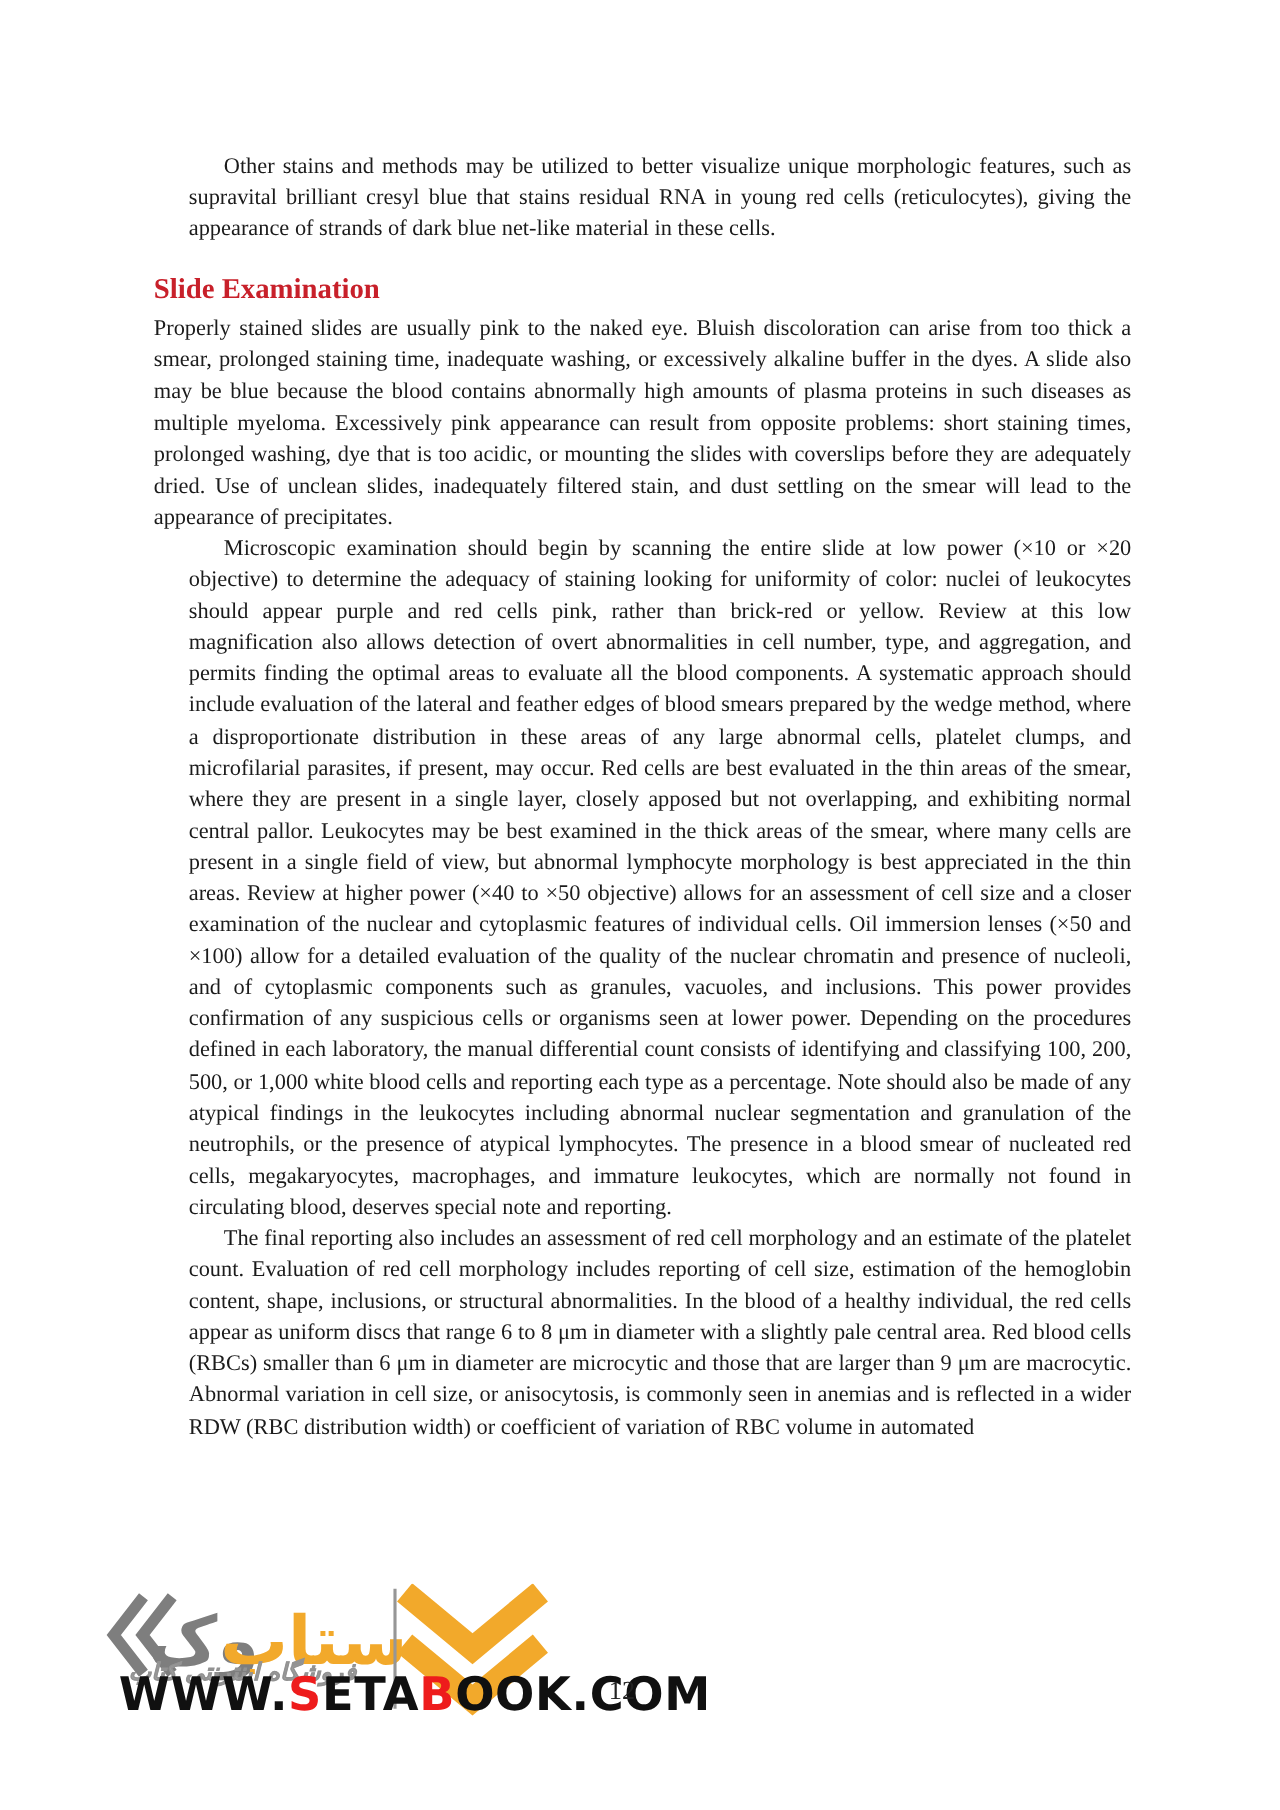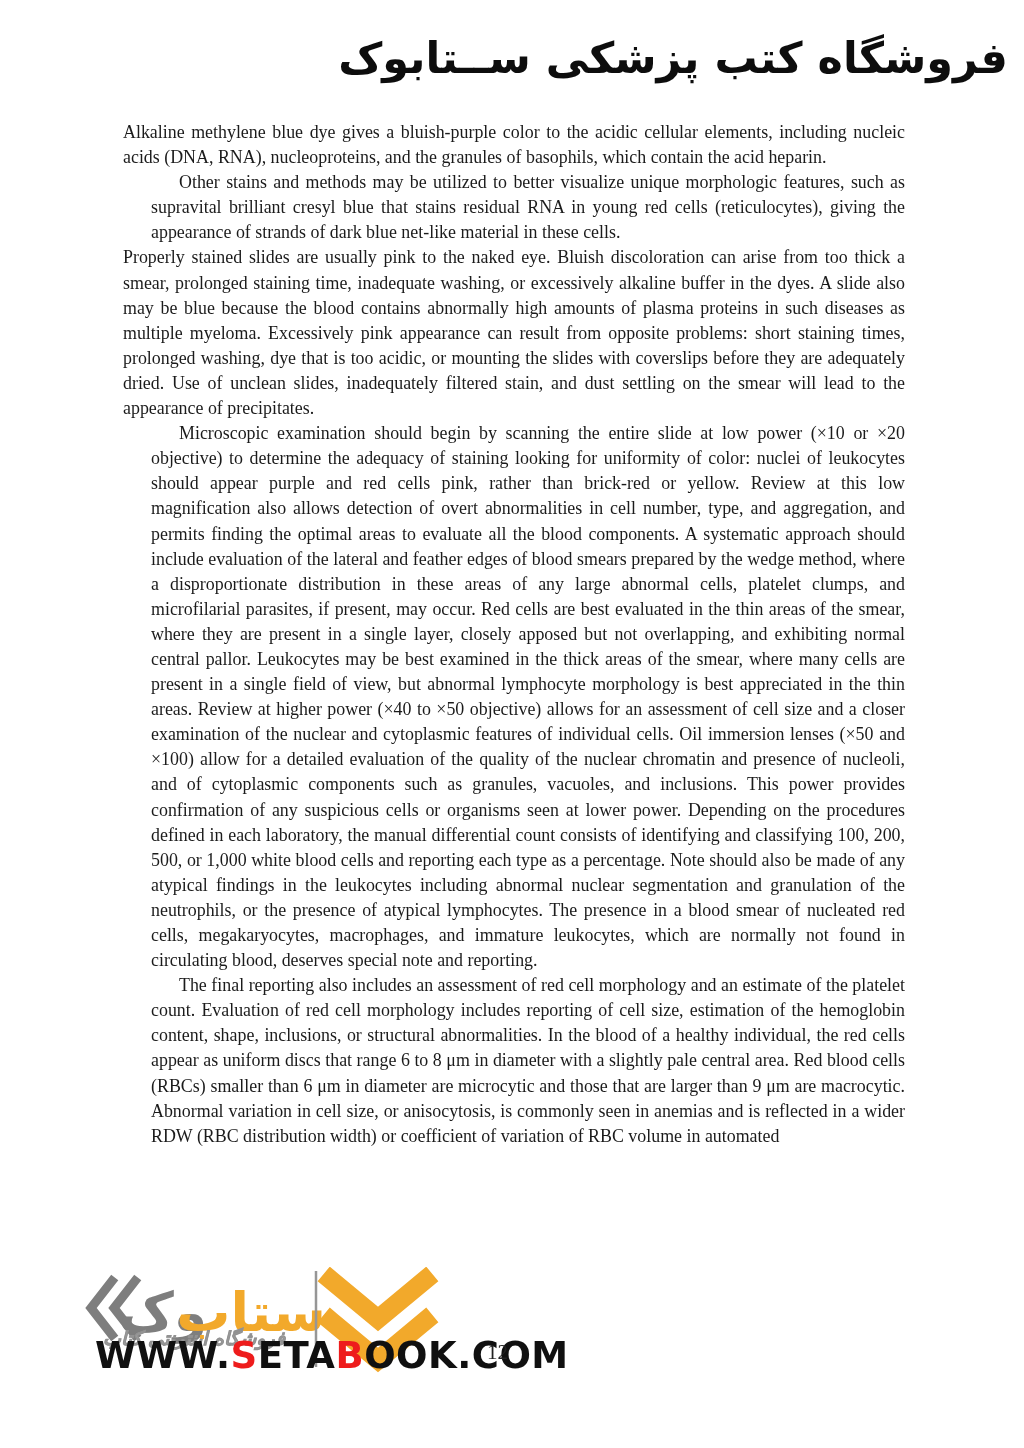--- a/index.html
+++ b/index.html
@@ -87,25 +87,24 @@
     font-family: "Liberation Serif", serif;
     font-size: 21px;
     color: #222222;
   }
 </style>
 </head>
 <body>
 
 <div class="page">
 
-  <div class="header-title">فروشگاه کتب پزشکی ســتابوک</div>
 
   <div class="body-text">
-    <p>Alkaline methylene blue dye gives a bluish-purple color to the acidic cellular elements, including nucleic acids (DNA, RNA), nucleoproteins, and the granules of basophils, which contain the acid heparin.</p>
     <p class="indent">Other stains and methods may be utilized to better visualize unique morphologic features, such as supravital brilliant cresyl blue that stains residual RNA in young red cells (reticulocytes), giving the appearance of strands of dark blue net-like material in these cells.</p>
+    <h2 class="section-heading">Slide Examination</h2>
     <p>Properly stained slides are usually pink to the naked eye. Bluish discoloration can arise from too thick a smear, prolonged staining time, inadequate washing, or excessively alkaline buffer in the dyes. A slide also may be blue because the blood contains abnormally high amounts of plasma proteins in such diseases as multiple myeloma. Excessively pink appearance can result from opposite problems: short staining times, prolonged washing, dye that is too acidic, or mounting the slides with coverslips before they are adequately dried. Use of unclean slides, inadequately filtered stain, and dust settling on the smear will lead to the appearance of precipitates.</p>
     <p class="indent">Microscopic examination should begin by scanning the entire slide at low power (×10 or ×20 objective) to determine the adequacy of staining looking for uniformity of color: nuclei of leukocytes should appear purple and red cells pink, rather than brick-red or yellow. Review at this low magnification also allows detection of overt abnormalities in cell number, type, and aggregation, and permits finding the optimal areas to evaluate all the blood components. A systematic approach should include evaluation of the lateral and feather edges of blood smears prepared by the wedge method, where a disproportionate distribution in these areas of any large abnormal cells, platelet clumps, and microfilarial parasites, if present, may occur. Red cells are best evaluated in the thin areas of the smear, where they are present in a single layer, closely apposed but not overlapping, and exhibiting normal central pallor. Leukocytes may be best examined in the thick areas of the smear, where many cells are present in a single field of view, but abnormal lymphocyte morphology is best appreciated in the thin areas. Review at higher power (×40 to ×50 objective) allows for an assessment of cell size and a closer examination of the nuclear and cytoplasmic features of individual cells. Oil immersion lenses (×50 and ×100) allow for a detailed evaluation of the quality of the nuclear chromatin and presence of nucleoli, and of cytoplasmic components such as granules, vacuoles, and inclusions. This power provides confirmation of any suspicious cells or organisms seen at lower power. Depending on the procedures defined in each laboratory, the manual differential count consists of identifying and classifying 100, 200, 500, or 1,000 white blood cells and reporting each type as a percentage. Note should also be made of any atypical findings in the leukocytes including abnormal nuclear segmentation and granulation of the neutrophils, or the presence of atypical lymphocytes. The presence in a blood smear of nucleated red cells, megakaryocytes, macrophages, and immature leukocytes, which are normally not found in circulating blood, deserves special note and reporting.</p>
     <p class="indent">The final reporting also includes an assessment of red cell morphology and an estimate of the platelet count. Evaluation of red cell morphology includes reporting of cell size, estimation of the hemoglobin content, shape, inclusions, or structural abnormalities. In the blood of a healthy individual, the red cells appear as uniform discs that range 6 to 8 μm in diameter with a slightly pale central area. Red blood cells (RBCs) smaller than 6 μm in diameter are microcytic and those that are larger than 9 μm are macrocytic. Abnormal variation in cell size, or anisocytosis, is commonly seen in anemias and is reflected in a wider RDW (RBC distribution width) or coefficient of variation of RBC volume in automated</p>
   </div>
 
   <div class="watermark">
     <svg width="380" height="110" viewBox="0 0 380 110">
       <g stroke="#757575" stroke-width="9" fill="none" stroke-linecap="square">
         <path d="M34,14 L13,41 L34,68"></path>
         <path d="M57,14 L36,41 L57,68"></path>

